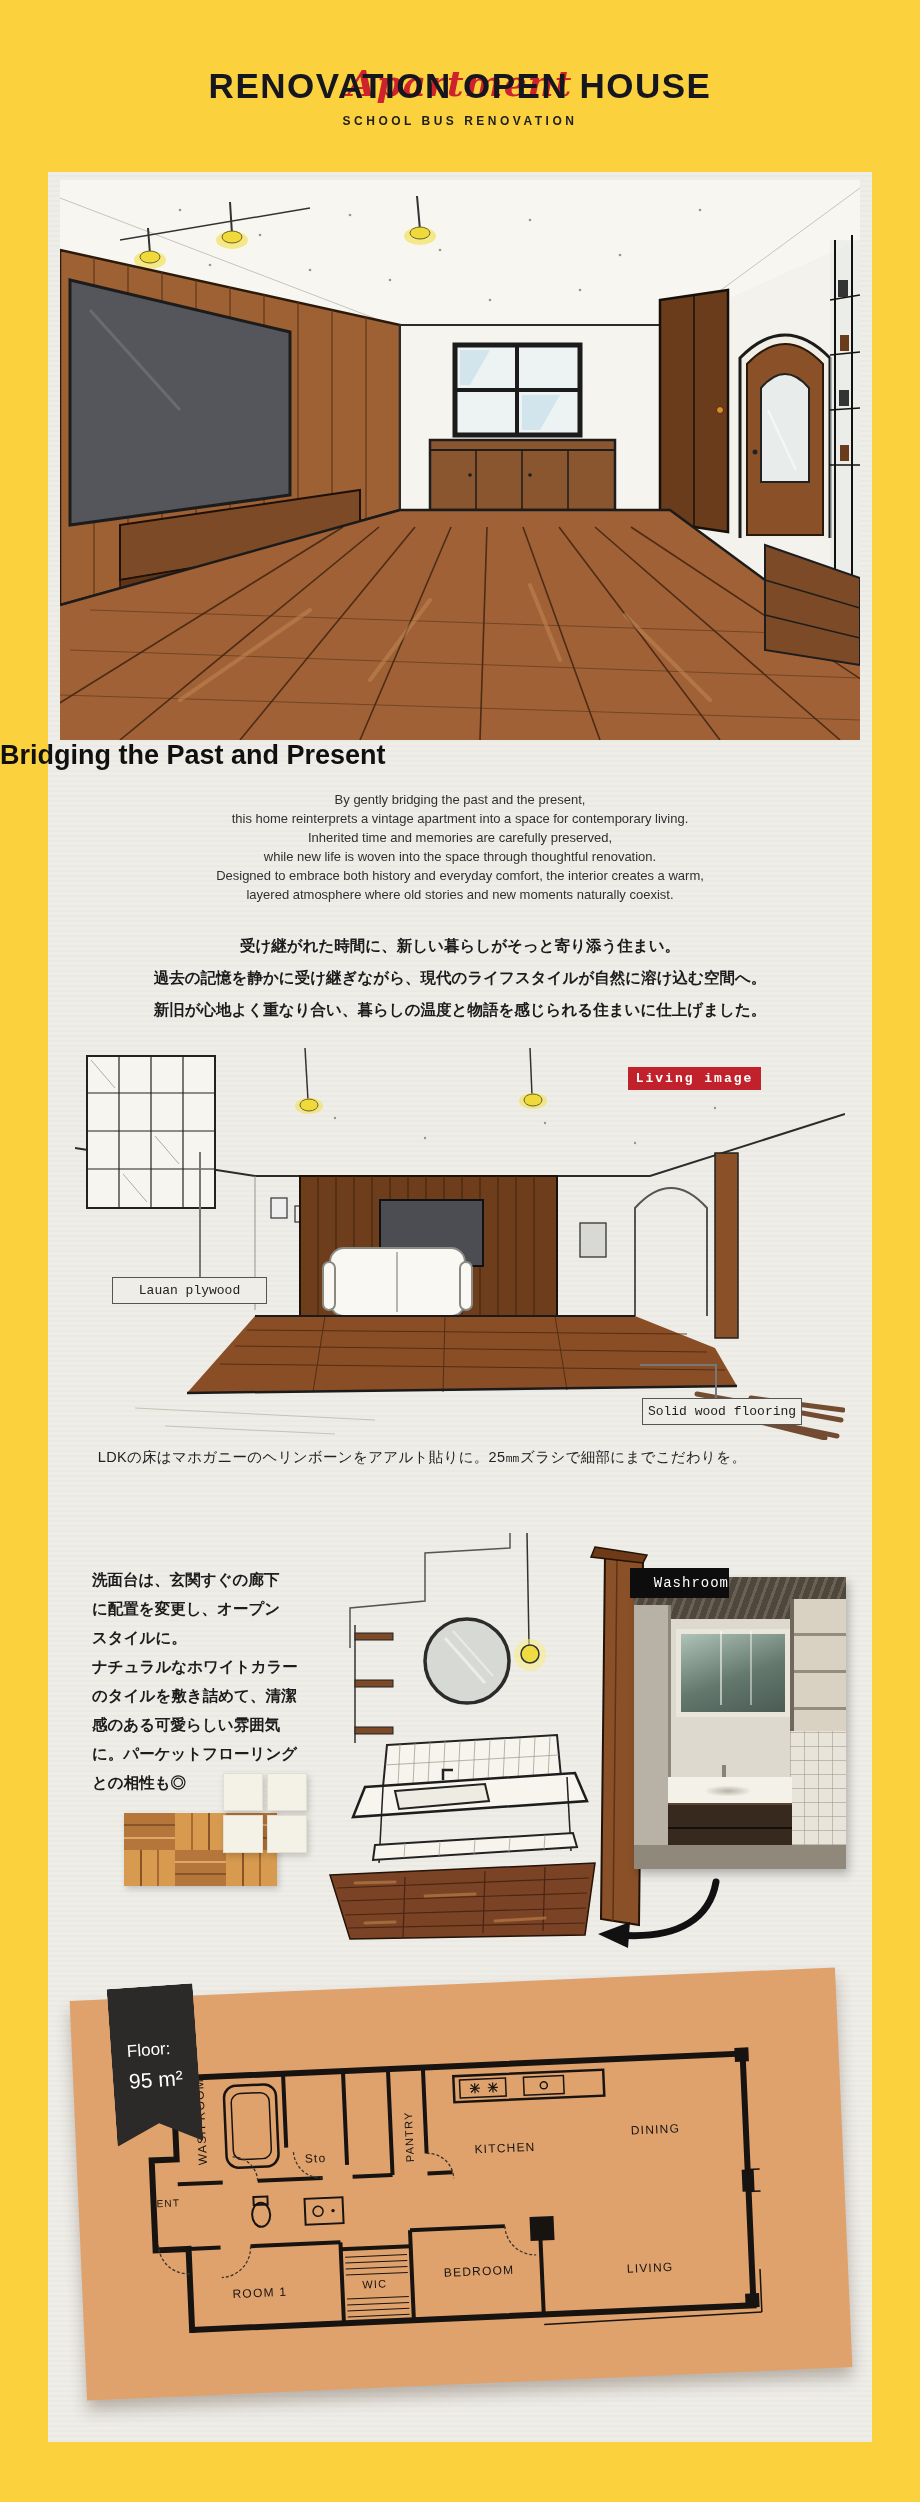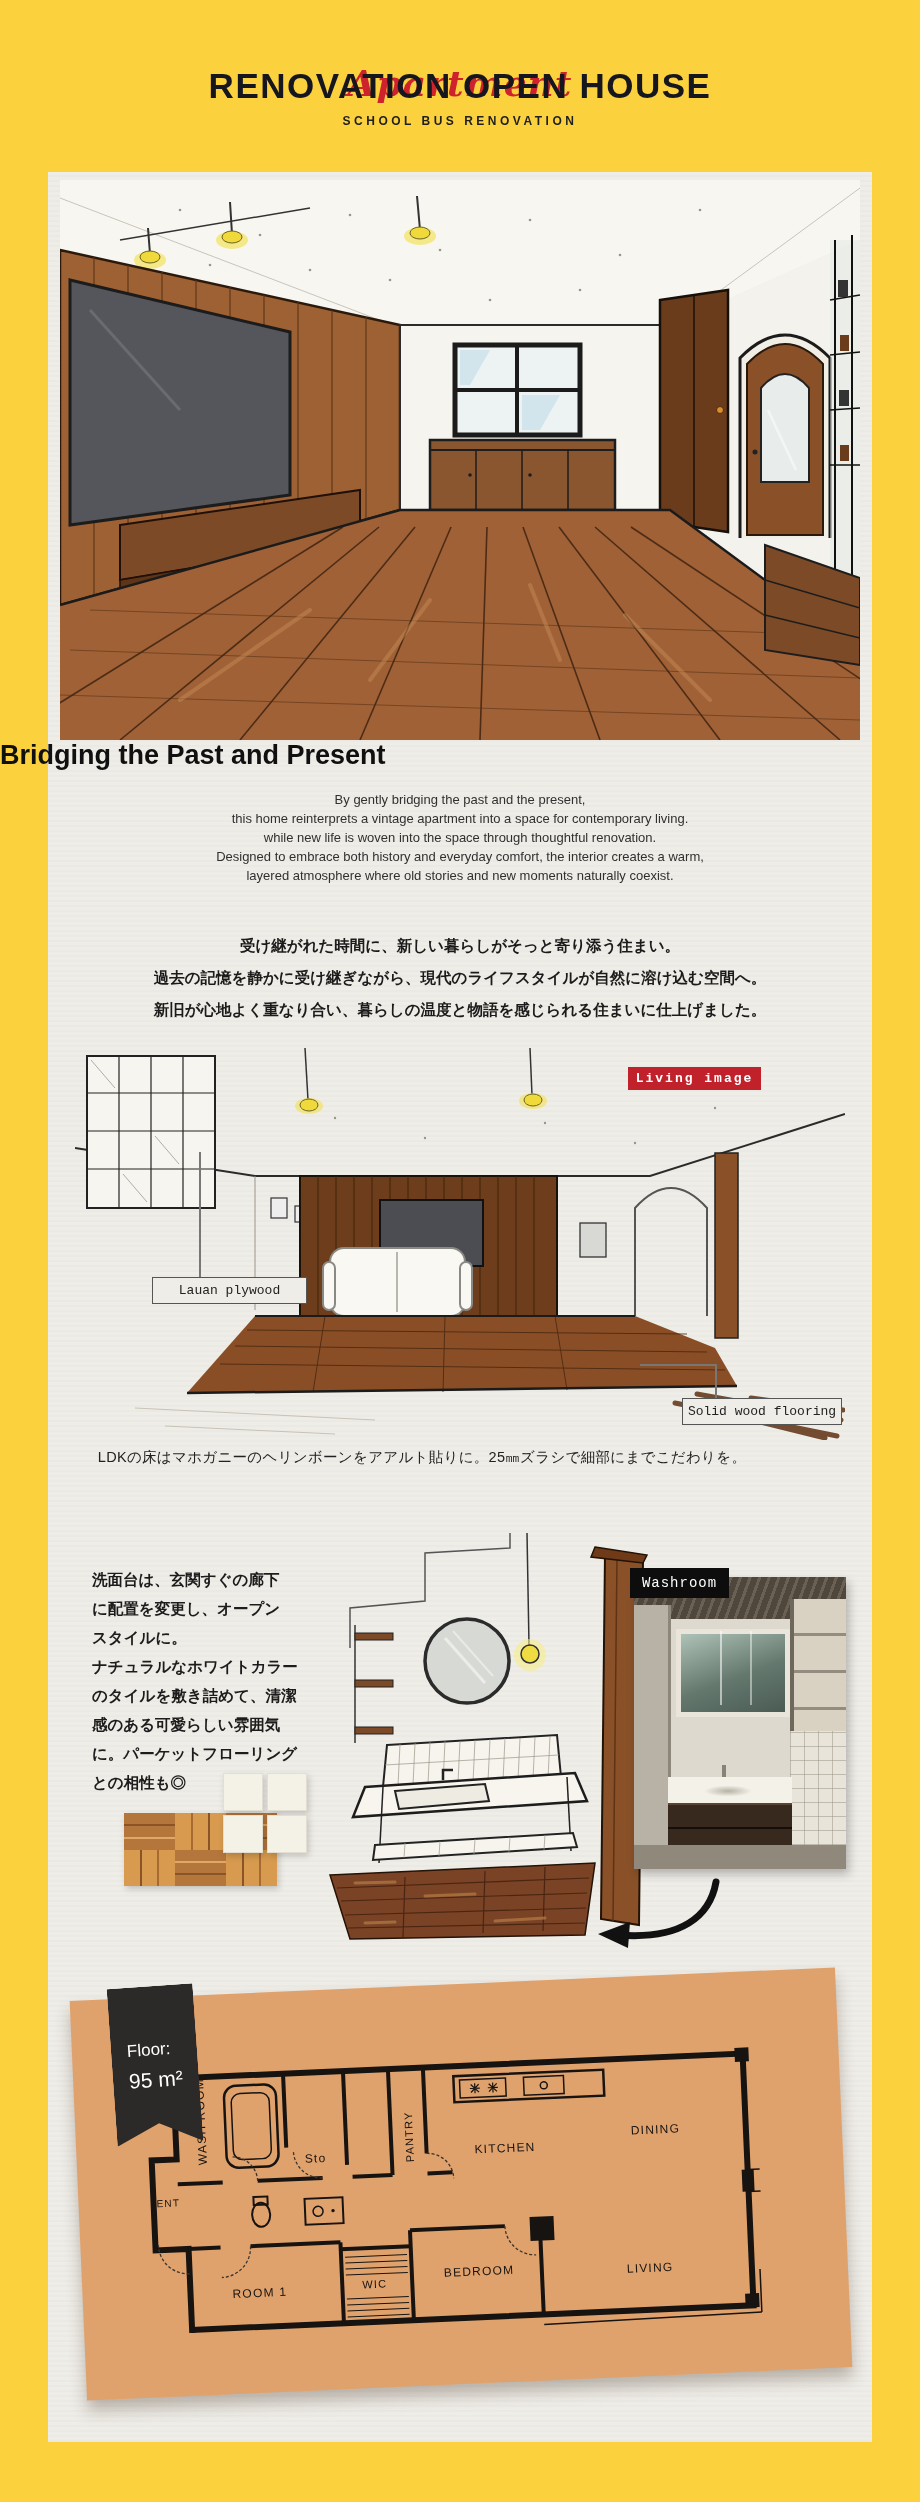--- a/index.html
+++ b/index.html
@@ -10,22 +10,22 @@
   
   .hdr-script{left:0;top:22px;width:920px;text-align:center;font-family:"DejaVu Serif",serif;font-style:italic;font-weight:bold;font-size:36px;color:#CE232C;letter-spacing:1px;margin-top:40px;}
   .hdr-title{left:0;top:66px;width:920px;text-align:center;font-weight:800;font-size:35px;letter-spacing:1.5px;color:#16161F;}
   .hdr-sub{left:0;top:114px;width:920px;text-align:center;font-size:12px;letter-spacing:3.5px;color:#1f1f1f;font-weight:600;}
   
   .h2{left:0;top:740px;width:920px;text-align:left;font-size:27px;font-weight:800;color:#101010;}
   .para-en{left:0;top:790px;width:920px;text-align:center;font-size:13px;line-height:19px;color:#303030;}
   .para-ja{left:0;top:930px;width:920px;text-align:center;font-size:15.5px;line-height:32px;color:#1b1b1b;font-weight:600;}
   
   .tag{background:#C0212B;color:#fff;font-family:"Liberation Mono",monospace;font-size:13px;letter-spacing:2px;text-align:center;line-height:23px;font-weight:bold;}
-  .tag-black{background:#0d0d0d;color:#fff;font-family:"Liberation Mono",monospace;font-size:14px;letter-spacing:1px;text-align:center;line-height:30px;}
-  .boxlabel{border:1.5px solid #555;background:#EFEDE8;font-family:"Liberation Mono",monospace;font-size:13px;color:#222;text-align:center;line-height:25px;margin-left:40px;}
+  .tag-black{background:#0d0d0d;color:#fff;font-family:"Liberation Mono",monospace;font-size:14px;letter-spacing:1px;text-align:right;line-height:30px;}
+  .boxlabel{border:1.5px solid #555;background:#EFEDE8;font-family:"Liberation Mono",monospace;font-size:13px;color:#222;text-align:center;line-height:25px;}
   .connector{background:#777;}
   .caption{left:0;top:1448px;width:844px;text-align:center;font-size:14.5px;color:#222;font-weight:500;letter-spacing:.3px;}
   .wash-text{left:92px;top:1565px;width:245px;font-size:15.5px;line-height:29px;color:#1c1c1c;font-weight:600;}
   
   .photo{left:634px;top:1577px;width:212px;height:292px;background:#CFC9BE;overflow:hidden;box-shadow:3px 5px 9px rgba(0,0,0,.25);}
   .photo>div{position:absolute;}
   .ph-ceil{left:-12px;top:-16px;width:250px;height:66px;background:repeating-linear-gradient(115deg,#4F463C 0 6px,#6A6054 6px 9px);transform:rotate(-5deg);}
   .ph-wall-left{left:0;top:28px;width:34px;height:264px;background:#B7B1A6;border-right:3px solid #8C867B;}
   .ph-wall-mid{left:37px;top:42px;width:119px;height:162px;background:#DED9CE;}
   .ph-mirror{left:42px;top:52px;width:104px;height:78px;background:linear-gradient(160deg,#AEC2B8 0%,#64786E 55%,#4A5B54 100%);border:5px solid #E9E5DB;}
@@ -192,20 +192,21 @@
     <polygon points="705,365 800,398 800,485 705,470" fill="#7C4A26" stroke="#1d1d1d" stroke-width="2"></polygon>
     <line x1="705" y1="400" x2="800" y2="428" stroke="#1d1d1d" stroke-width="1.5"></line>
     <line x1="705" y1="435" x2="800" y2="458" stroke="#1d1d1d" stroke-width="1.5"></line>
   </g>
 </svg>
 
 <div class="abs h2">Bridging the Past and Present</div>
 <div class="abs para-en">
   <div>By gently bridging the past and the present,</div>
   <div>this home reinterprets a vintage apartment into a space for contemporary living.</div>
+  <div>Inherited time and memories are carefully preserved,</div>
   <div>while new life is woven into the space through thoughtful renovation.</div>
   <div>Designed to embrace both history and everyday comfort, the interior creates a warm,</div>
   <div>layered atmosphere where old stories and new moments naturally coexist.</div>
 </div>
 <div class="abs para-ja">
   <div>受け継がれた時間に、新しい暮らしがそっと寄り添う住まい。</div>
   <div>過去の記憶を静かに受け継ぎながら、現代のライフスタイルが自然に溶け込む空間へ。</div>
   <div>新旧が心地よく重なり合い、暮らしの温度と物語を感じられる住まいに仕上げました。</div>
 </div>
 

